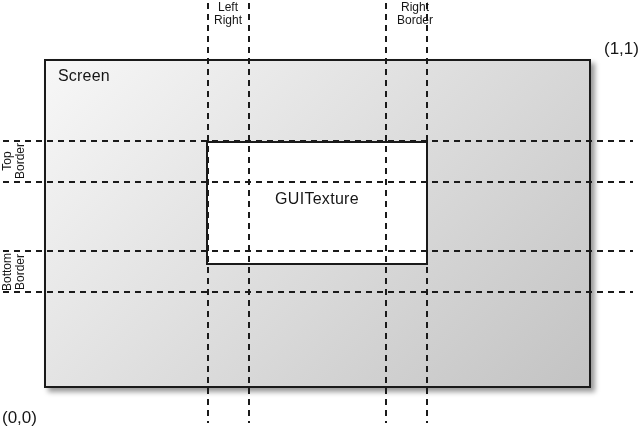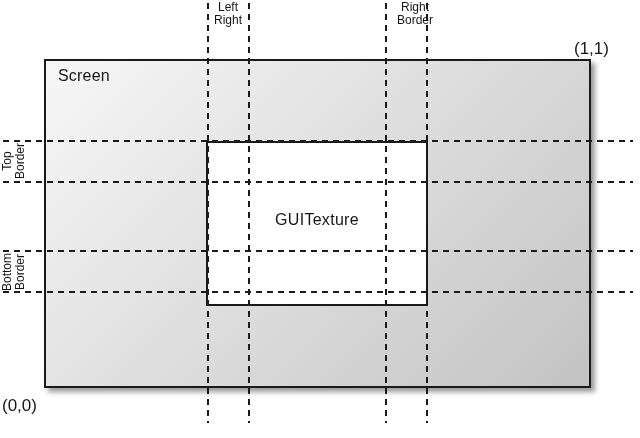--- a/index.html
+++ b/index.html
@@ -40,21 +40,21 @@
     left: 12px;
     top: 6px;
     font-size: 16px;
     letter-spacing: 0.2px;
   }
   .guitexture-rect {
     position: absolute;
     left: 206px;
     top: 141px;
     width: 222px;
-    height: 165px;
+    height: 124px;
     box-sizing: border-box;
     border: 2px solid var(--line);
     background: var(--guitexture-fill);
     display: flex;
     align-items: center;
     justify-content: center;
   }
   .guitexture-label {
     font-size: 16px;
     letter-spacing: 0.3px;
@@ -117,16 +117,16 @@
 
   <div class="border-label top-edge" style="left:198px">Left
 Right</div>
   <div class="border-label top-edge" style="left:385px">Right
 Border</div>
   <div class="border-label rotated" style="left:-9px; top:148px">Top
 Border</div>
   <div class="border-label rotated" style="left:-9px; top:259px">Bottom
 Border</div>
 
-  <div class="coord-label" style="left:574px; top:39px">(1,1)</div>
-  <div class="coord-label" style="left:2px; top:396px">(0,0)</div>
+  <div class="coord-label" style="left:604px; top:39px">(1,1)</div>
+  <div class="coord-label" style="left:2px; top:408px">(0,0)</div>
 
 </div>
 
 </body></html>

